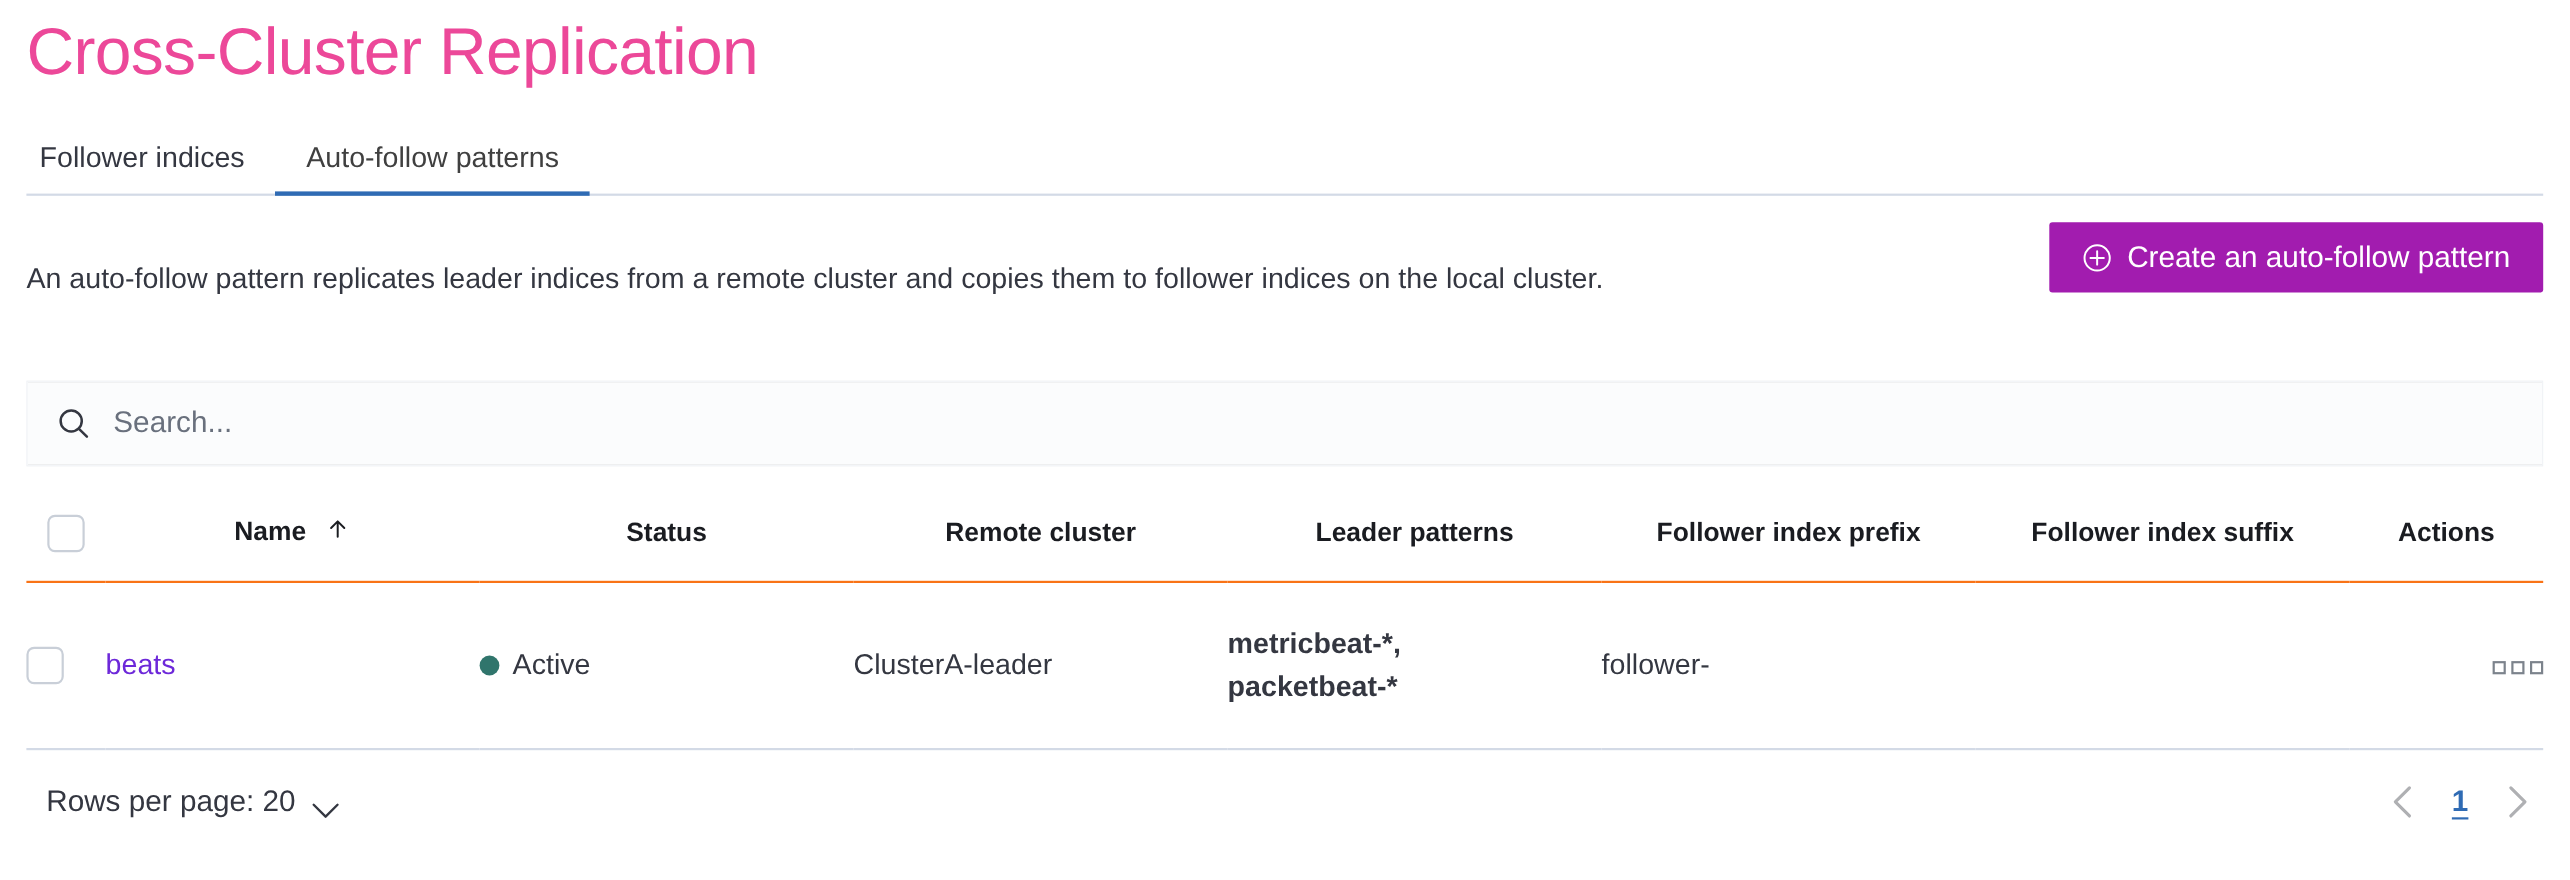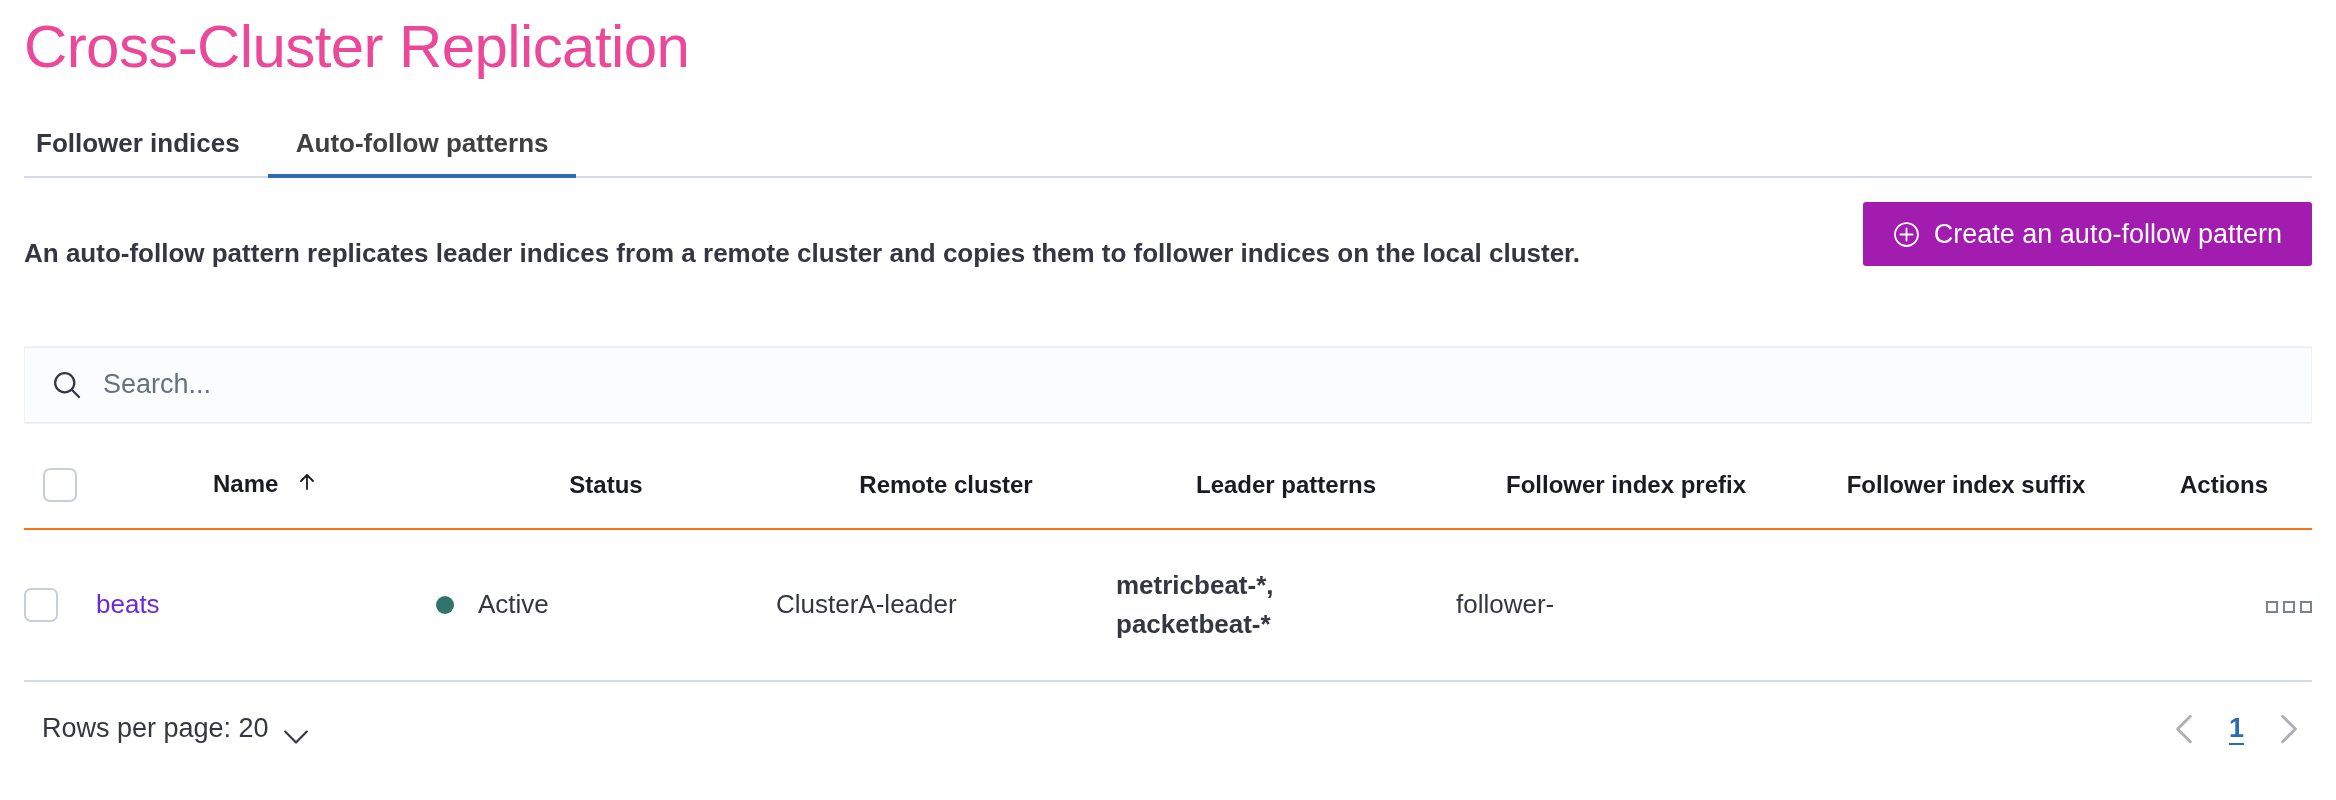--- a/index.html
+++ b/index.html
@@ -37,21 +37,21 @@
     display: flex;
     align-items: flex-end;
     gap: 0;
     border-bottom: 2px solid #d3dae6;
     height: 62px;
   }
   .tab {
     position: relative;
     font-size: 26px;
     line-height: 1;
-    font-weight: 700;
+    font-weight: 400;
     color: #343741;
     padding: 0 28px 20px 28px;
     cursor: pointer;
     background: none; border: none;
     font-family: inherit;
     white-space: nowrap;
   }
   .tab:first-child { padding-left: 12px; }
   .tab.active { color: #404040; }
   .tab.active::after {
@@ -68,21 +68,21 @@
     align-items: flex-start;
     justify-content: space-between;
     margin-top: 30px;
     gap: 40px;
   }
   .intro-text {
     font-size: 26px;
     line-height: 1.52;
     color: #343741;
     max-width: 1700px;
-    font-weight: 700;
+    font-weight: 400;
   }
   .create-btn {
     flex: 0 0 auto;
     display: inline-flex;
     align-items: center;
     gap: 14px;
     background: #a21caf;
     color: #ffffff;
     border: none;
     border-radius: 3px;
@@ -170,21 +170,21 @@
   }
   .sort-arrow { display: inline-block; margin-left: 10px; vertical-align: -2px; }
 
   .name-link {
     color: #6d28d9;
     text-decoration: none;
     font-size: 26px;
     cursor: pointer;
   }
 
-  .status-cell { display: flex; align-items: center; gap: 24px; }
+  .status-cell { display: flex; align-items: center; gap: 12px; }
   .status-dot {
     width: 18px; height: 18px; border-radius: 50%;
     background: #30756c;
     flex: 0 0 auto;
     display: inline-block;
   }
   .leader-patterns { line-height: 1.5; }
 
   .actions-btn {
     display: inline-flex;

